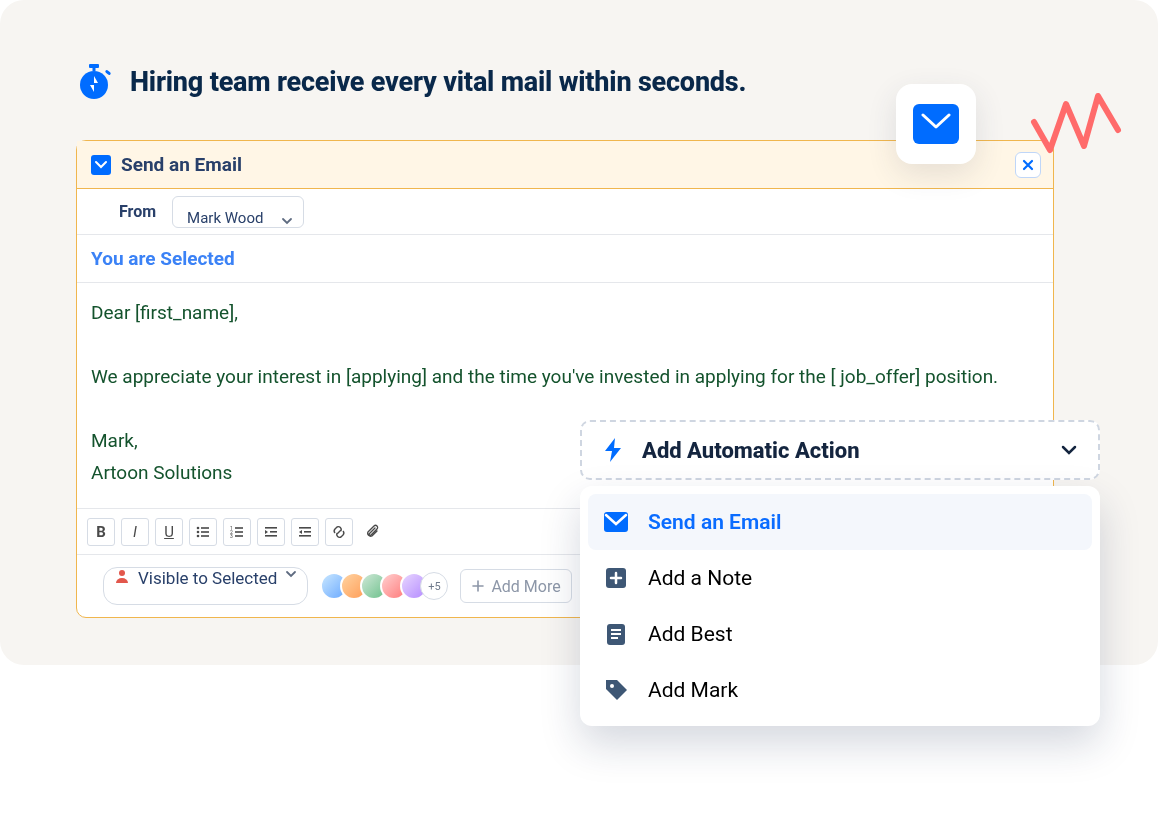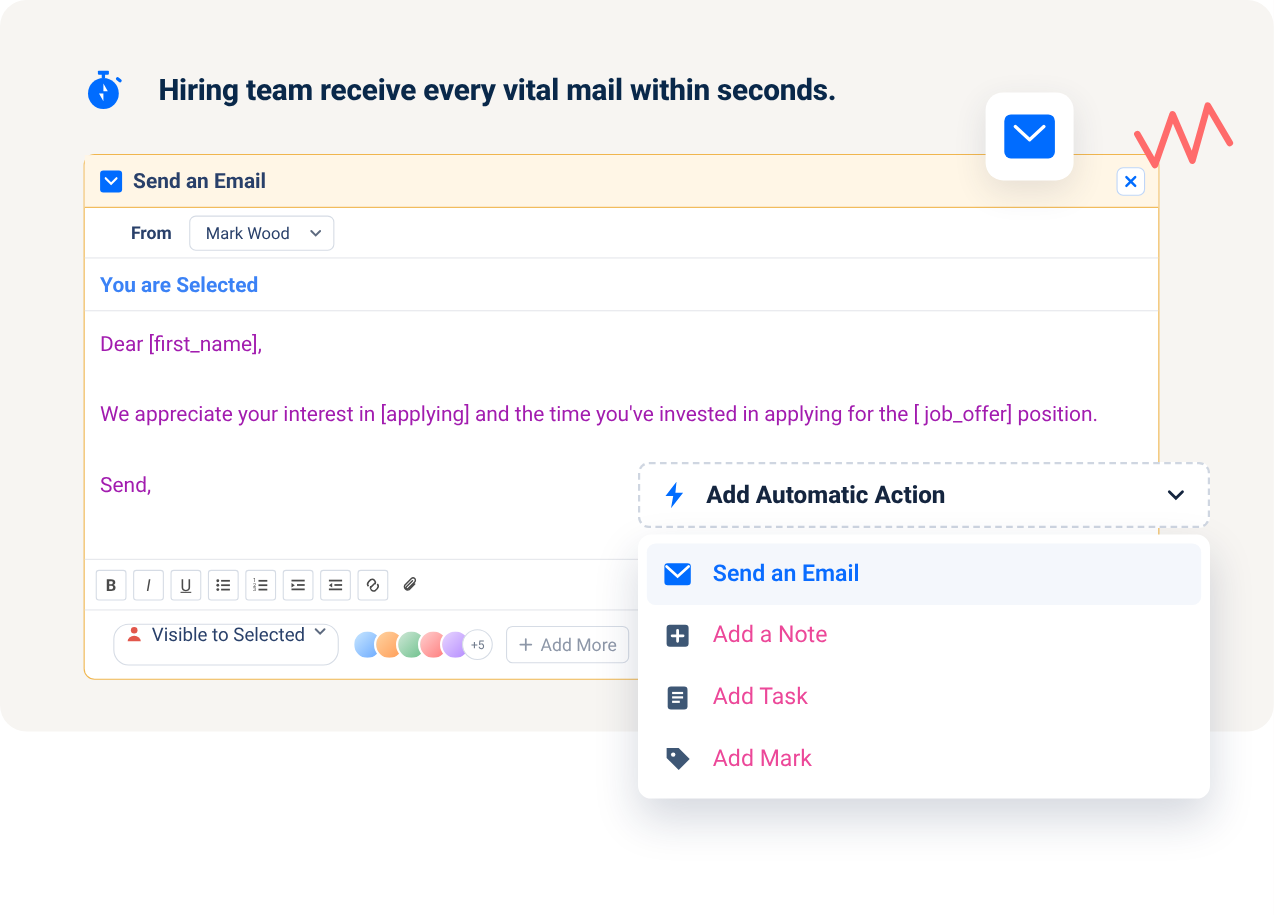--- a/index.html
+++ b/index.html
@@ -18,21 +18,21 @@
   height: 665px;
   background: #F7F5F2;
   border-radius: 24px;
 }
 .header-row {
   position: absolute;
   left: 76px;
   top: 64px;
   display: flex;
   align-items: center;
-  gap: 32px;
+  gap: 18px;
 }
 .stopwatch {
   width: 36px; height: 36px; position: relative;
 }
 .stopwatch svg { width: 36px; height: 36px; }
 .page-title {
   font-size: 27px;
   font-weight: 800;
   color: #09284A;
   letter-spacing: -0.2px;
@@ -85,40 +85,40 @@
   border-bottom: 1px solid #E5E7EB;
   display: flex; align-items: center;
   padding: 0 14px;
   gap: 16px;
 }
 .from-label { font-size: 16px; font-weight: 700; color: #29406A; margin-left: 28px; }
 .from-select {
   border: 1px solid #D6DCE5;
   border-radius: 6px;
   height: 32px;
-  display: flex; align-items: center;
+  display: flex; align-items: flex-end;
   padding: 0 10px 0 14px;
   gap: 18px;
   cursor: pointer;
 }
 .from-select span { font-size: 15px; color: #29406A; }
 .subject-row {
   height: 48px;
   border-bottom: 1px solid #E5E7EB;
   display: flex; align-items: center;
   padding: 0 14px;
 }
 .subject-row .subject {
   font-size: 19px; font-weight: 700; color: #3b82f6;
 }
 .body-area {
   padding: 14px 14px 18px 14px;
   font-size: 19px;
   line-height: 1.68;
-  color: #a21caf;
+  color: #14532d;
   border-bottom: 1px solid #E5E7EB;
   min-height: 226px;
 }
 .toolbar {
   height: 46px;
   border-bottom: 1px solid #E5E7EB;
   display: flex; align-items: center;
   padding: 0 10px;
   gap: 6px;
 }
@@ -232,21 +232,21 @@
   padding: 8px;
 }
 .dd-item {
   height: 56px;
   display: flex; align-items: center;
   gap: 18px;
   padding: 0 14px;
   border-radius: 8px;
   cursor: pointer;
   font-size: 21px;
-  color: #ec4899;
+  color: #000000;
 }
 .dd-item.selected {
   background: #F4F7FC;
   color: #0A6CFF;
   font-weight: 600;
 }
 .dd-item .ico {
   width: 28px; height: 28px;
   display: flex; align-items: center; justify-content: center;
 }
@@ -296,21 +296,22 @@
 
   <div class="subject-row">
     <div class="subject">You are Selected</div>
   </div>
 
   <div class="body-area">
     <div>Dear [first_name],</div>
     <br>
     <div>We appreciate your interest in [applying] and the time you've invested in applying for the [ job_offer] position.</div>
     <br>
-    <div>Send,</div>
+    <div>Mark,</div>
+    <div>Artoon Solutions</div>
   </div>
 
   <div class="toolbar">
     <div class="tb-btn">
         <b>B</b>
       </div>
     <div class="tb-btn">
         <i>I</i>
       </div>
     <div class="tb-btn">
@@ -435,21 +436,21 @@
   </div>
   <div class="dd-item">
     <div class="ico">
       <svg width="22" height="26" viewBox="0 0 22 26">
           <rect x="2" y="3" width="18" height="21" rx="3" fill="#3E5775"></rect>
           <rect x="6" y="8" width="10" height="2" fill="#fff"></rect>
           <rect x="6" y="12" width="10" height="2" fill="#fff"></rect>
           <rect x="6" y="16" width="7" height="2" fill="#fff"></rect>
         </svg>
     </div>
-    <span>Add Task</span>
+    <span>Add Best</span>
   </div>
   <div class="dd-item">
     <div class="ico">
       <svg width="26" height="26" viewBox="0 0 26 26">
           <path d="M3 3 L14 3 L24 13 L14 23 L3 12 Z" fill="#3E5775"></path>
           <circle cx="9" cy="9" r="2" fill="#fff"></circle>
         </svg>
     </div>
     <span>Add Mark</span>
   </div>

